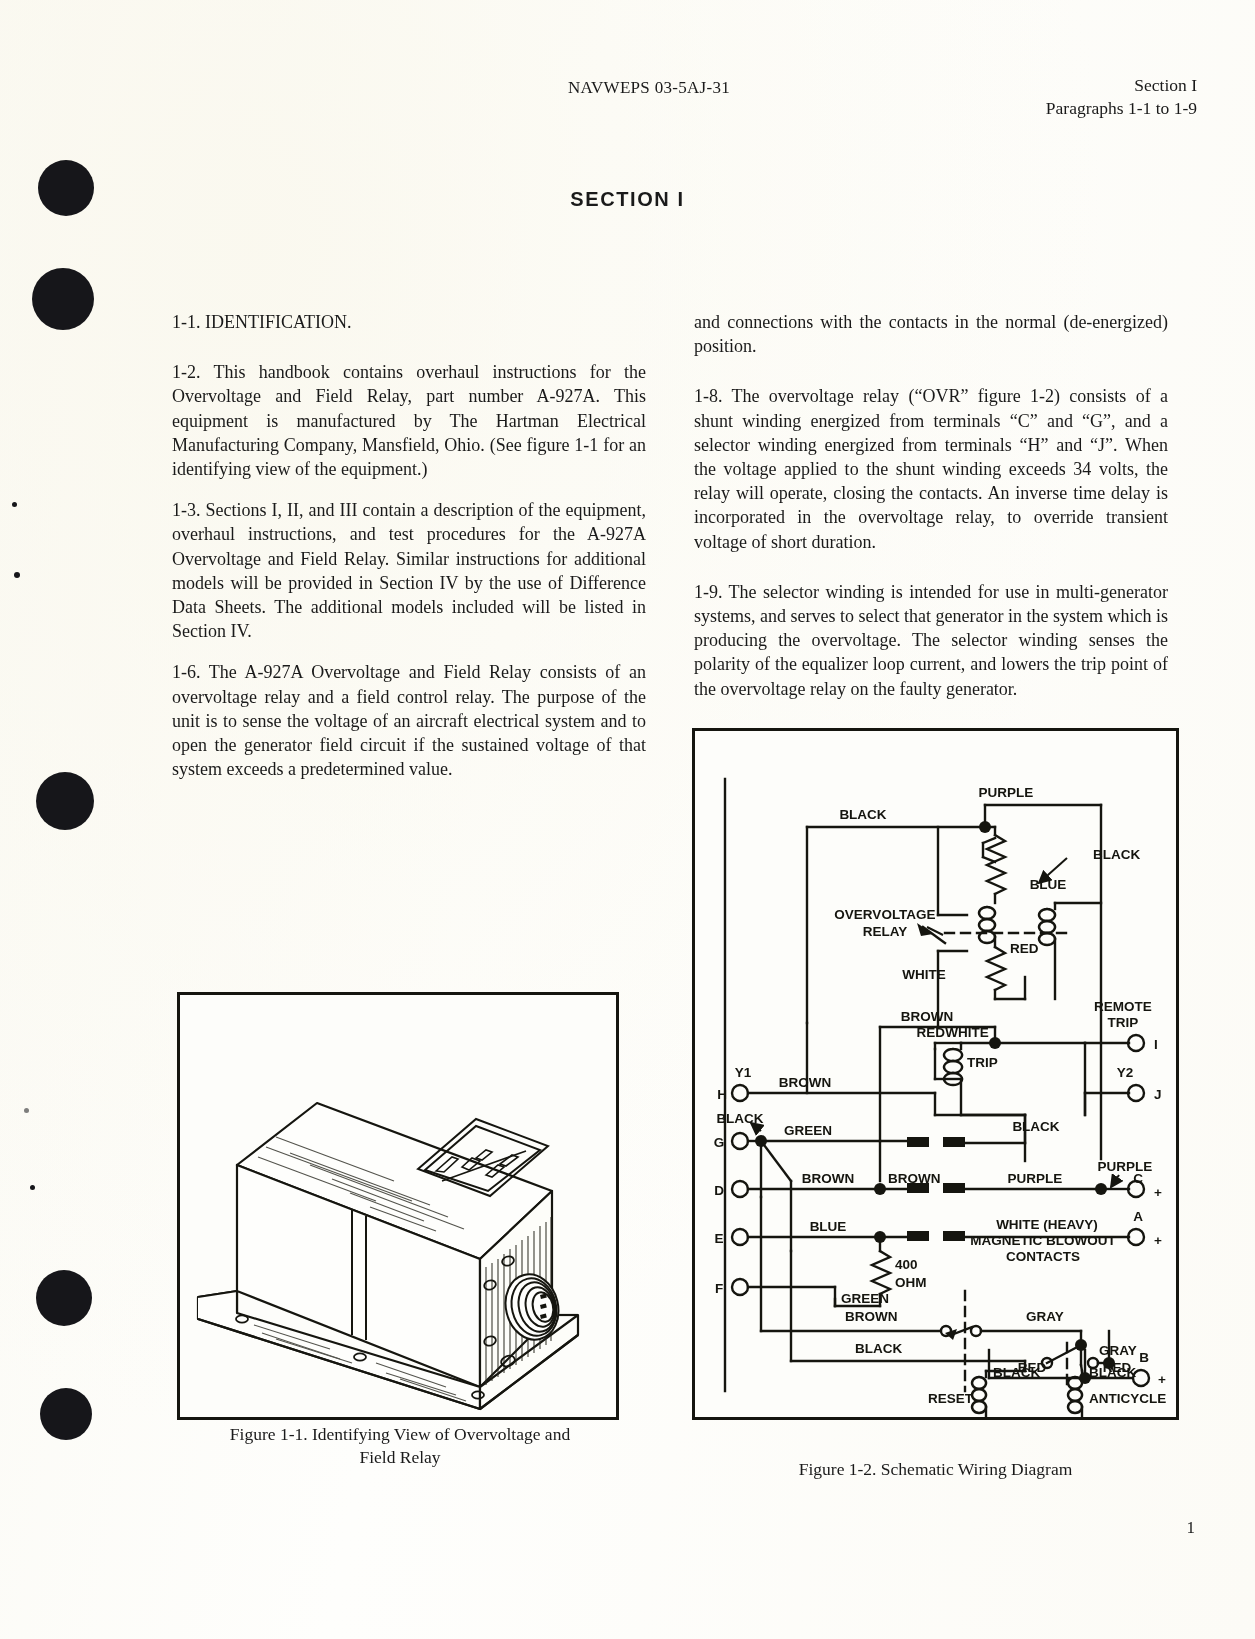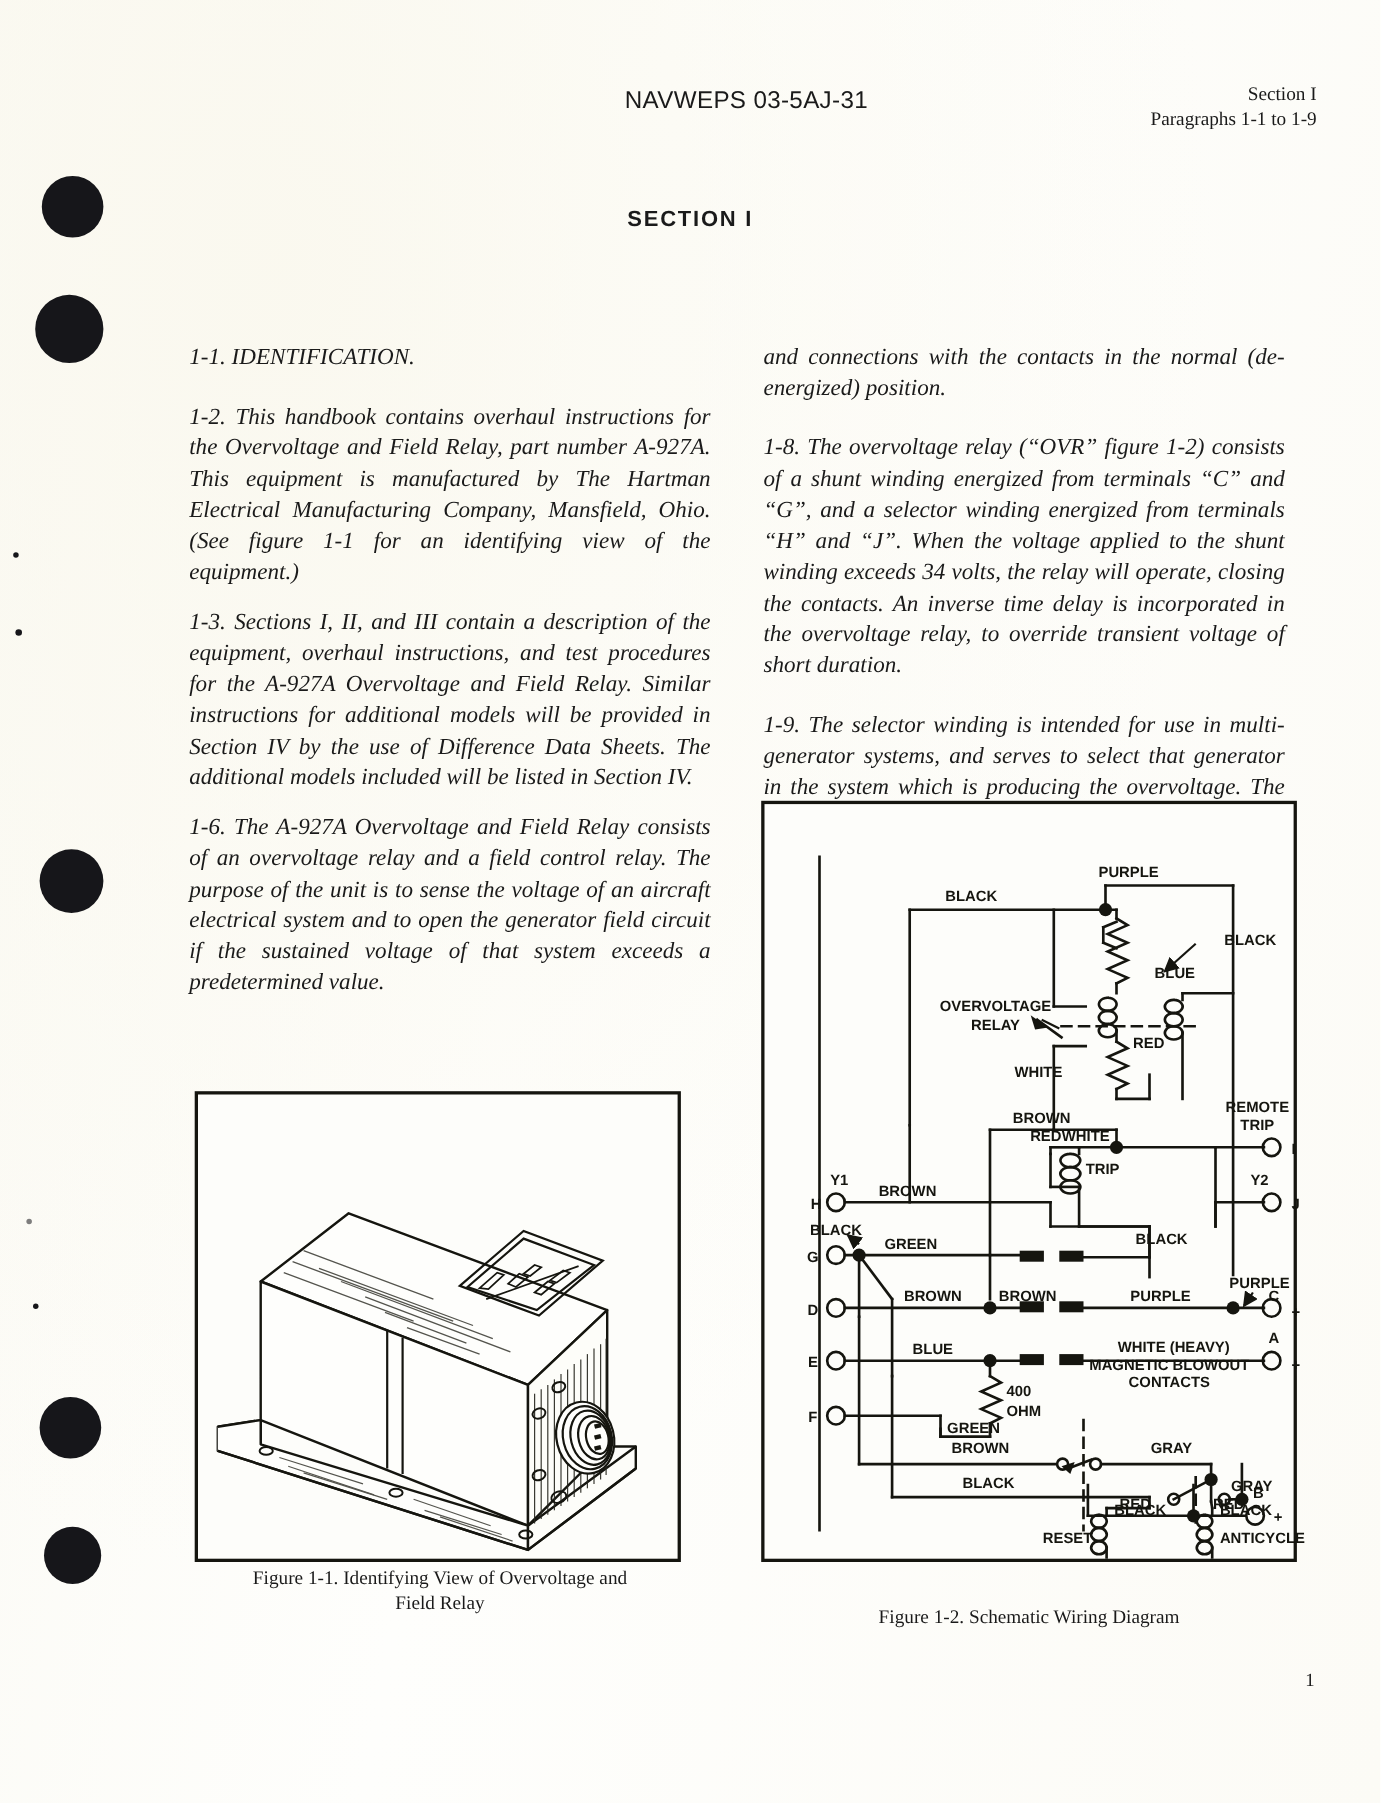--- a/index.html
+++ b/index.html
@@ -31,23 +31,23 @@
     position: absolute;
     background: #16161a;
     border-radius: 50%;
   }
 
   
   .doc-number {
     position: absolute;
     left: 568px;
     top: 78px;
-    font-size: 22px;
+    font-size: 17px;
     letter-spacing: 0.3px;
-    font-family: Liberation Sans, sans-serif;
+    font-family: Liberation Serif, serif;
   }
   .header-right {
     position: absolute;
     right: 58px;
     top: 74px;
     text-align: right;
     font-size: 17.5px;
     line-height: 1.32;
   }
 
@@ -66,24 +66,23 @@
   .section-head .sub {
     display: block;
     margin-top: 18px;
   }
 
   
   .col {
     position: absolute;
     top: 310px;
     width: 474px;
-    font-size: 21px;
+    font-size: 18px;
     line-height: 1.345;
     text-align: justify;
-    font-style: italic;
   }
   .col.left  { left: 172px; }
   .col.right { left: 694px; }
 
   .para {
     margin: 0 0 17px 0;
     text-align: justify;
     text-justify: inter-word;
   }
   .para.heading {
@@ -103,21 +102,20 @@
     left: 177px;
     top: 992px;
     width: 442px;
     height: 428px;
   }
   #figure2-box {
     left: 692px;
     top: 728px;
     width: 487px;
     height: 692px;
-    padding-left: 20px;
   }
   .figure-caption {
     position: absolute;
     text-align: center;
     font-size: 17.5px;
     line-height: 1.34;
   }
   #figure1-caption {
     left: 150px;
     top: 1423px;

